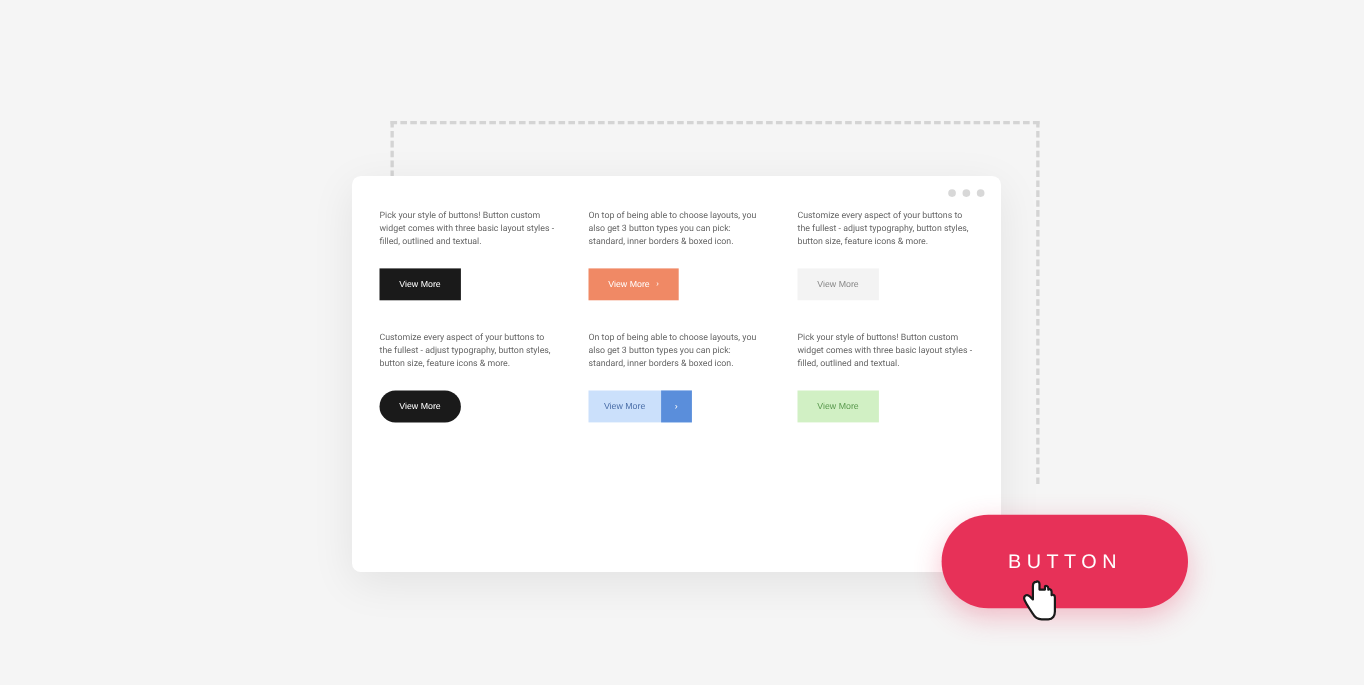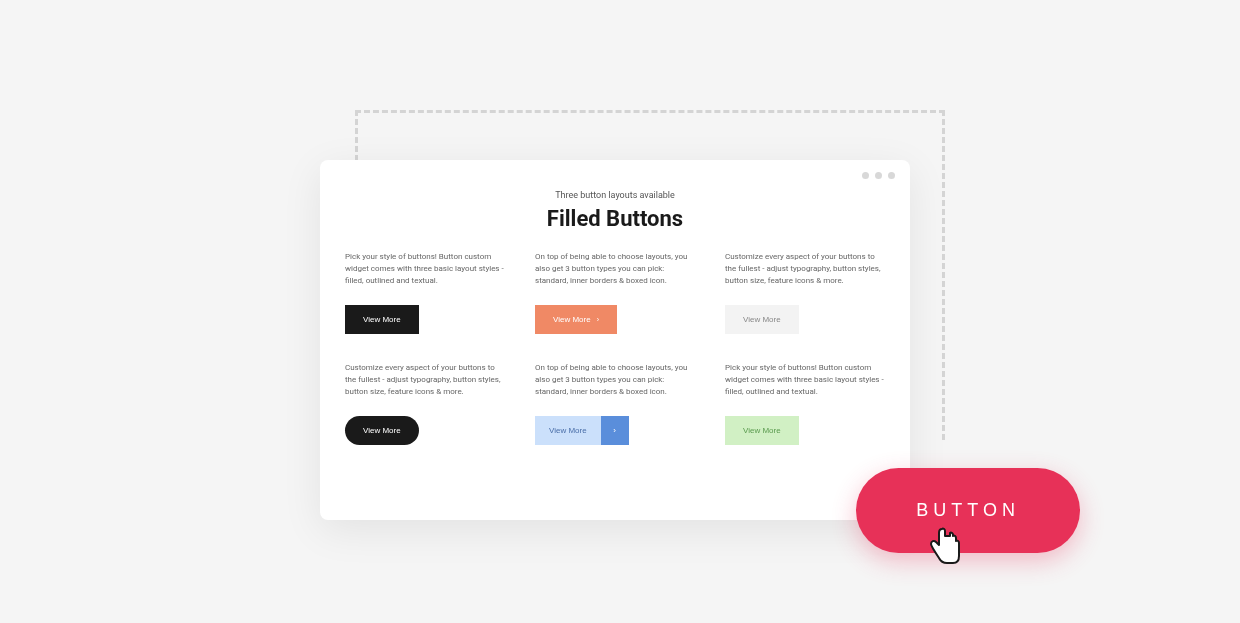--- a/index.html
+++ b/index.html
@@ -163,24 +163,20 @@
 
 <div class="dashed-border"></div>
 
 <div class="browser-window">
   <div class="browser-chrome">
     <div class="window-dot"></div>
     <div class="window-dot"></div>
     <div class="window-dot"></div>
   </div>
   <div class="content">
-    <div class="header">
-      <div class="subtitle">Three button layouts available</div>
-      <div class="title">Filled Buttons</div>
-    </div>
     <div class="grid">
       <div class="card">
         <div class="card-text">Pick your style of buttons! Button custom widget comes with three basic layout styles - filled, outlined and textual.</div>
         <button class="btn btn-dark">
           <span>View More</span>
         </button>
       </div>
       <div class="card">
         <div class="card-text">On top of being able to choose layouts, you also get 3 button types you can pick: standard, inner borders &amp; boxed icon.</div>
         <button class="btn btn-orange">

